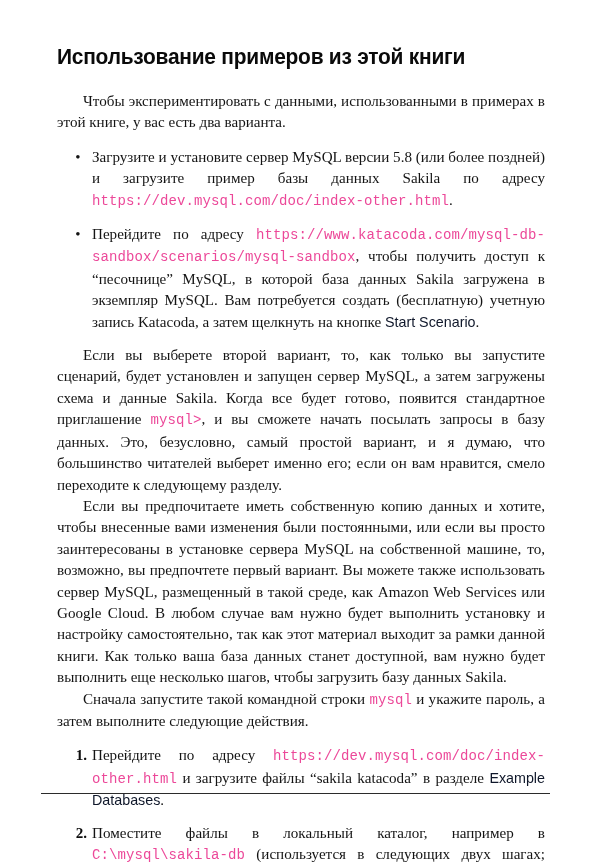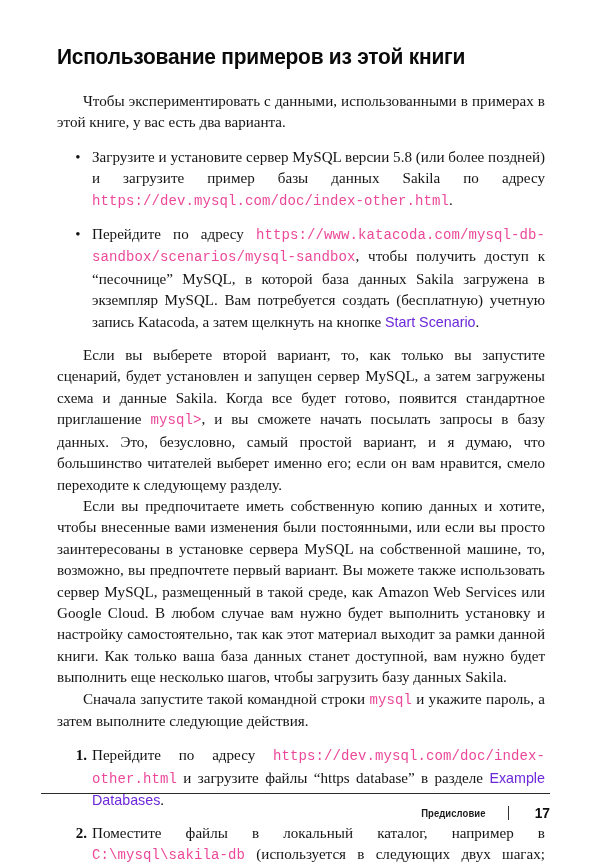--- a/index.html
+++ b/index.html
@@ -126,21 +126,21 @@
   
   .mono {
     font-family: "Liberation Mono", "DejaVu Sans Mono", monospace;
     font-size: 14px;
     letter-spacing: 0.1px;
     color: #ec4899;
   }
   .sans {
     font-family: "Liberation Sans", "DejaVu Sans", sans-serif;
     font-size: 14.3px;
-    color: #6d28d9;
+    color: #0f172a;
   }
 
   
   .footer {
     position: absolute;
     left: 41px;
     top: 793px;
     width: 509px;
   }
   .footer .rule {
@@ -207,33 +207,28 @@
 
     <p class="body"><span>Если вы выберете второй вариант, то, как только вы запустите сценарий, будет установлен и запущен сервер MySQL, а затем загружены схема и данные Sakila. Когда все будет готово, появится стандартное приглашение </span><span class="mono">mysql&gt;</span><span>, и вы сможете начать посылать запросы в базу данных. Это, безусловно, самый простой вариант, и я думаю, что большинство читателей выберет именно его; если он вам нравится, смело переходите к следующему разделу.</span></p>
     <p class="body"><span>Если вы предпочитаете иметь собственную копию данных и хотите, чтобы внесенные вами изменения были постоянными, или если вы просто заинтересованы в установке сервера MySQL на собственной машине, то, возможно, вы предпочтете первый вариант. Вы можете также использовать сервер MySQL, размещенный в такой среде, как Amazon Web Services или Google Cloud. В любом случае вам нужно будет выполнить установку и настройку самостоятельно, так как этот материал выходит за рамки данной книги. Как только ваша база данных станет доступной, вам нужно будет выполнить еще несколько шагов, чтобы загрузить базу данных Sakila.</span></p>
     <p class="body"><span>Сначала запустите такой командной строки </span><span class="mono">mysql</span><span> и укажите пароль, а затем выполните следующие действия.</span></p>
 
     <div class="gap-before-ol"></div>
 
     <ol class="steps">
       <li>
         <span class="step-num">1.</span>
-        <span class="li-text"><span>Перейдите по адресу </span><span class="mono">https://dev.mysql.com/doc/index-other.html</span><span> и загрузите файлы “https database” в разделе </span><span class="sans">Example Databases</span><span>.</span></span>
+        <span class="li-text"><span>Перейдите по адресу </span><span class="mono">https://dev.mysql.com/doc/index-other.html</span><span> и загрузите файлы “sakila katacoda” в разделе </span><span class="sans">Example Databases</span><span>.</span></span>
       </li>
       <li>
         <span class="step-num">2.</span>
         <span class="li-text"><span>Поместите файлы в локальный каталог, например в </span><span class="mono">C:\mysql\sakila-db</span><span> (используется в следующих двух шагах; воспользуйтесь путем к вашему реальному каталогу).</span></span>
       </li>
 
     </ol>
 
   </div>
 
   <div class="footer">
     <div class="rule"></div>
-    <div class="meta">
-      <span class="chapter-name">Предисловие</span>
-      <span class="sep"></span>
-      <span class="page-num">17</span>
-    </div>
   </div>
 
 </div>
 
 </body></html>

